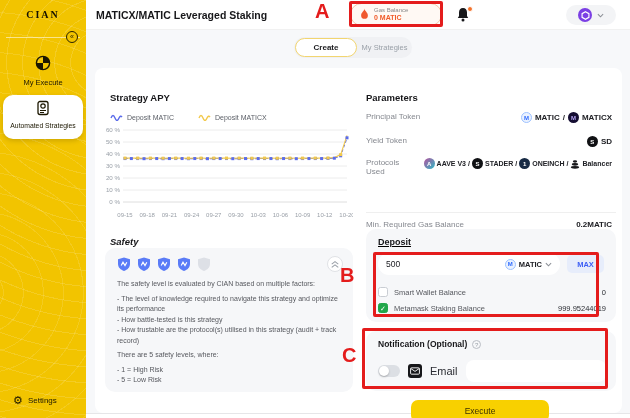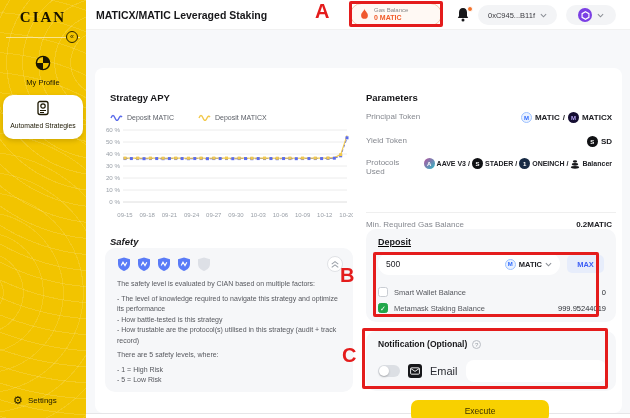--- a/index.html
+++ b/index.html
@@ -5,21 +5,21 @@
   * { margin:0; padding:0; box-sizing:border-box; }
   html,body { width:630px; height:418px; }
   body { font-family:"Liberation Sans", sans-serif; background:#fff; }
   #app { position:relative; width:630px; height:418px; overflow:hidden; background:#F7F8FA; }
 
   
   .sidebar { position:absolute; left:0; top:0; width:86px; height:418px; background:#F2C400; z-index:5;
     background-image:repeating-radial-gradient(circle at 120% 15%, rgba(255,255,255,0.14) 0 1px, transparent 1px 16px),
                      repeating-radial-gradient(circle at -20% 70%, rgba(255,255,255,0.12) 0 1px, transparent 1px 20px); }
   .logo { position:absolute; top:9px; left:0; width:86px; text-align:center; font-family:"Liberation Serif", serif;
-    font-weight:bold; font-size:15px; letter-spacing:2px; color:#151100; }
+    font-weight:bold; font-size:10px; letter-spacing:2px; color:#151100; }
   .side-divider { position:absolute; top:37px; left:6px; right:6px; height:1px; background:rgba(255,255,255,0.55); }
   .collapse-btn { position:absolute; top:31px; left:66px; width:12px; height:12px; border-radius:50%;
     background:#F2C400; border:1.5px solid #2a2200; color:#2a2200; font-size:7px; line-height:9px; text-align:center; cursor:pointer; }
   .side-item { position:absolute; left:0; width:86px; text-align:center; color:#1c1700; }
   .side-item .lbl { font-size:7.5px; margin-top:3px; }
   .side-pill { position:absolute; left:3px; width:80px; height:44px; background:#fff; border-radius:10px;
     box-shadow:0 2px 5px rgba(0,0,0,0.15); text-align:center; padding-top:5px; }
   .side-pill .lbl { font-size:6.8px; color:#1c1700; margin-top:2px; }
   .settings-item { position:absolute; left:13px; bottom:12px; display:flex; align-items:center; gap:5px; color:#1c1700; font-size:8px; }
   .gear-glyph { font-size:11px; line-height:11px; }
@@ -126,21 +126,21 @@
     <div class="collapse-btn">«</div>
 
     <div class="side-item" style="top:55px;">
       <span>
         <svg width="16" height="16" viewBox="0 0 16 16">
             <circle cx="8" cy="8" r="6.6" fill="none" stroke="#1c1700" stroke-width="1.4"></circle>
             <path d="M8 1.4 A6.6 6.6 0 0 1 14.6 8 L8 8 Z" fill="#1c1700"></path>
             <path d="M8 14.6 A6.6 6.6 0 0 1 1.4 8 L8 8 Z" fill="#1c1700"></path>
           </svg>
       </span>
-      <div class="lbl">My Profile</div>
+      <div class="lbl">My Execute</div>
     </div>
 
     <div class="side-pill" style="top:95px;">
       <span>
         <svg width="16" height="16" viewBox="0 0 16 16">
             <rect x="3" y="1.5" width="10" height="13" rx="2" fill="none" stroke="#1c1700" stroke-width="1.3"></rect>
             <circle cx="8" cy="6" r="2.2" fill="none" stroke="#1c1700" stroke-width="1.2"></circle>
             <path d="M5 10.5 h6 M5 12.5 h4" stroke="#1c1700" stroke-width="1.1"></path>
           </svg>
       </span>
@@ -169,39 +169,37 @@
     </div>
 
     <div class="bell-wrap">
       <svg width="14" height="15" viewBox="0 0 14 15">
           <path d="M7 1 C4.4 1 3 3 3 5.5 V9 L1.8 11 H12.2 L11 9 V5.5 C11 3 9.6 1 7 1 Z" fill="#17171a"></path>
           <circle cx="7" cy="13" r="1.5" fill="#17171a"></circle>
         </svg>
       <span class="bell-dot"></span>
     </div>
 
-    <div class="hdr-pill wallet-pill">
-      <span>0xC945...B11f</span>
-      <svg width="7" height="5" viewBox="0 0 8 5">
-          <polyline points="1,1 4,4 7,1" fill="none" stroke="#8b8f96" stroke-width="1.2"></polyline>
-        </svg>
-    </div>
 
     <div class="hdr-pill network-pill">
       <span class="net-circle">
         <svg width="9" height="9" viewBox="0 0 10 10">
             <path d="M5 0.8 L8.8 3 V7 L5 9.2 L1.2 7 V3 Z" fill="none" stroke="#fff" stroke-width="1.3"></path>
           </svg>
       </span>
       <svg width="7" height="5" viewBox="0 0 8 5">
           <polyline points="1,1 4,4 7,1" fill="none" stroke="#8b8f96" stroke-width="1.2"></polyline>
         </svg>
     </div>
   </div>
 
+  <div class="tabs">
+    <div class="tab-create">Create</div>
+    <div class="tab-mystrat">My Strategies</div>
+  </div>
 
   <div class="main-card">
 
     <div class="sec-title" style="left:15px; top:24px;">Strategy APY</div>
 
     <div class="legend-item" style="left:15px; top:45px;">
       <svg width="13" height="8" viewBox="0 0 13 8">
           <path d="M1 5 q2 -5 4 0 t4 0 q1.5 -3 3 -1" fill="none" stroke="#5B6CEA" stroke-width="1.4"></path>
         </svg>
       <span>Deposit MATIC</span>

